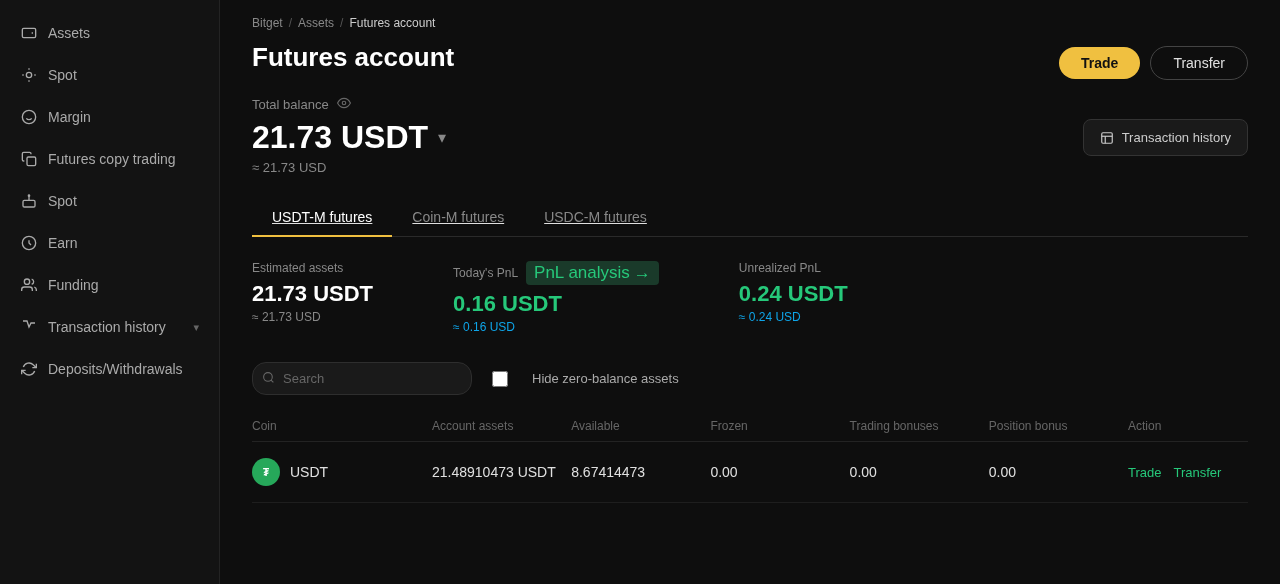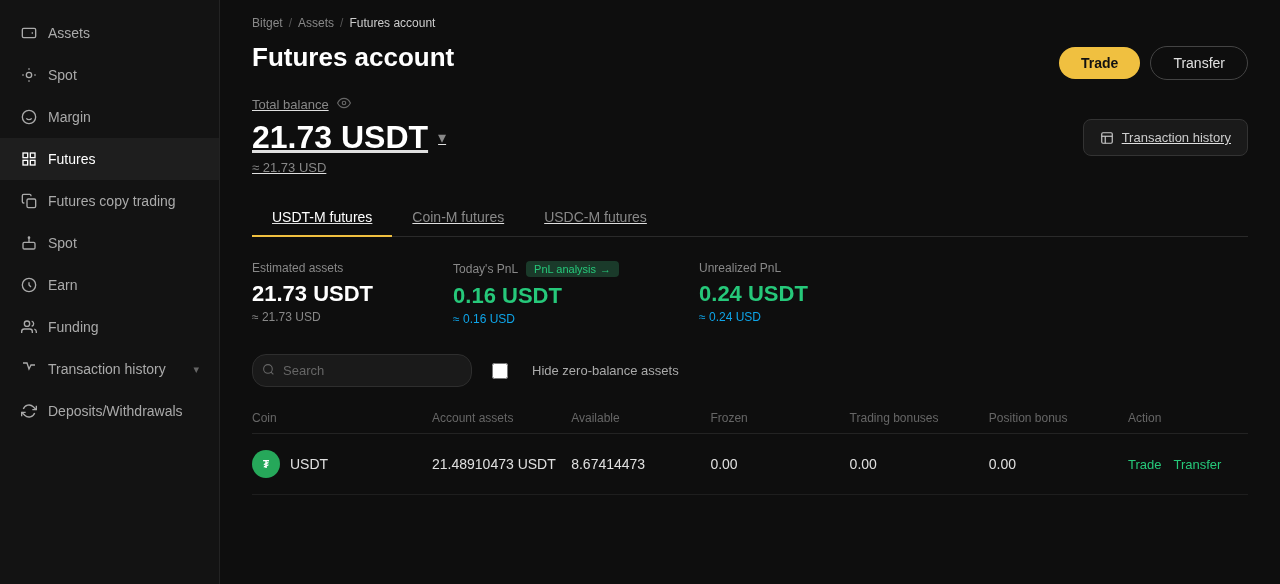--- a/index.html
+++ b/index.html
@@ -105,21 +105,20 @@
       border-radius: 20px;
       padding: 8px 22px;
       font-size: 14px;
       font-weight: 500;
       cursor: pointer;
     }
 
     
     .balance-section {
       margin-bottom: 24px;
-      text-decoration: underline;
     }
     .balance-label {
       display: flex;
       align-items: center;
       gap: 8px;
       color: #888;
       font-size: 13px;
       margin-bottom: 6px;
     }
     .balance-label .eye-icon {
@@ -215,21 +214,21 @@
       color: #888;
       margin-top: 3px;
     }
     .stat-usd.green { color: #0ea5e9; }
 
     .pnl-badge {
       background: #1a3a2a;
       color: #26c87a;
       border-radius: 4px;
       padding: 2px 8px;
-      font-size: 11px;
+      font-size: 17px;
       display: flex;
       align-items: center;
       gap: 4px;
       cursor: pointer;
     }
 
     
     .filter-row {
       display: flex;
       align-items: center;
@@ -353,31 +352,20 @@
   <div class="sidebar-item">
     <span class="icon">
       <svg width="16" height="16" viewBox="0 0 24 24" fill="none" stroke="currentColor" stroke-width="2">
           <path d="M12 2C6.48 2 2 6.48 2 12s4.48 10 10 10 10-4.48 10-10S17.52 2 12 2z"></path>
           <path d="M8 14s1.5 2 4 2 4-2 4-2"></path>
           <line x1="9" y1="9" x2="9.01" y2="9"></line>
           <line x1="15" y1="9" x2="15.01" y2="9"></line>
         </svg>
     </span>
     <span>Margin</span>
-  </div>
-  <div class="sidebar-item active">
-    <span class="icon">
-      <svg width="16" height="16" viewBox="0 0 24 24" fill="none" stroke="currentColor" stroke-width="2">
-          <rect x="3" y="3" width="7" height="7"></rect>
-          <rect x="14" y="3" width="7" height="7"></rect>
-          <rect x="3" y="14" width="7" height="7"></rect>
-          <rect x="14" y="14" width="7" height="7"></rect>
-        </svg>
-    </span>
-    <span>Futures</span>
   </div>
   <div class="sidebar-item">
     <span class="icon">
       <svg width="16" height="16" viewBox="0 0 24 24" fill="none" stroke="currentColor" stroke-width="2">
           <rect x="9" y="9" width="13" height="13" rx="2"></rect>
           <path d="M5 15H4a2 2 0 0 1-2-2V4a2 2 0 0 1 2-2h9a2 2 0 0 1 2 2v1"></path>
         </svg>
     </span>
     <span>Futures copy trading</span>
   </div>

